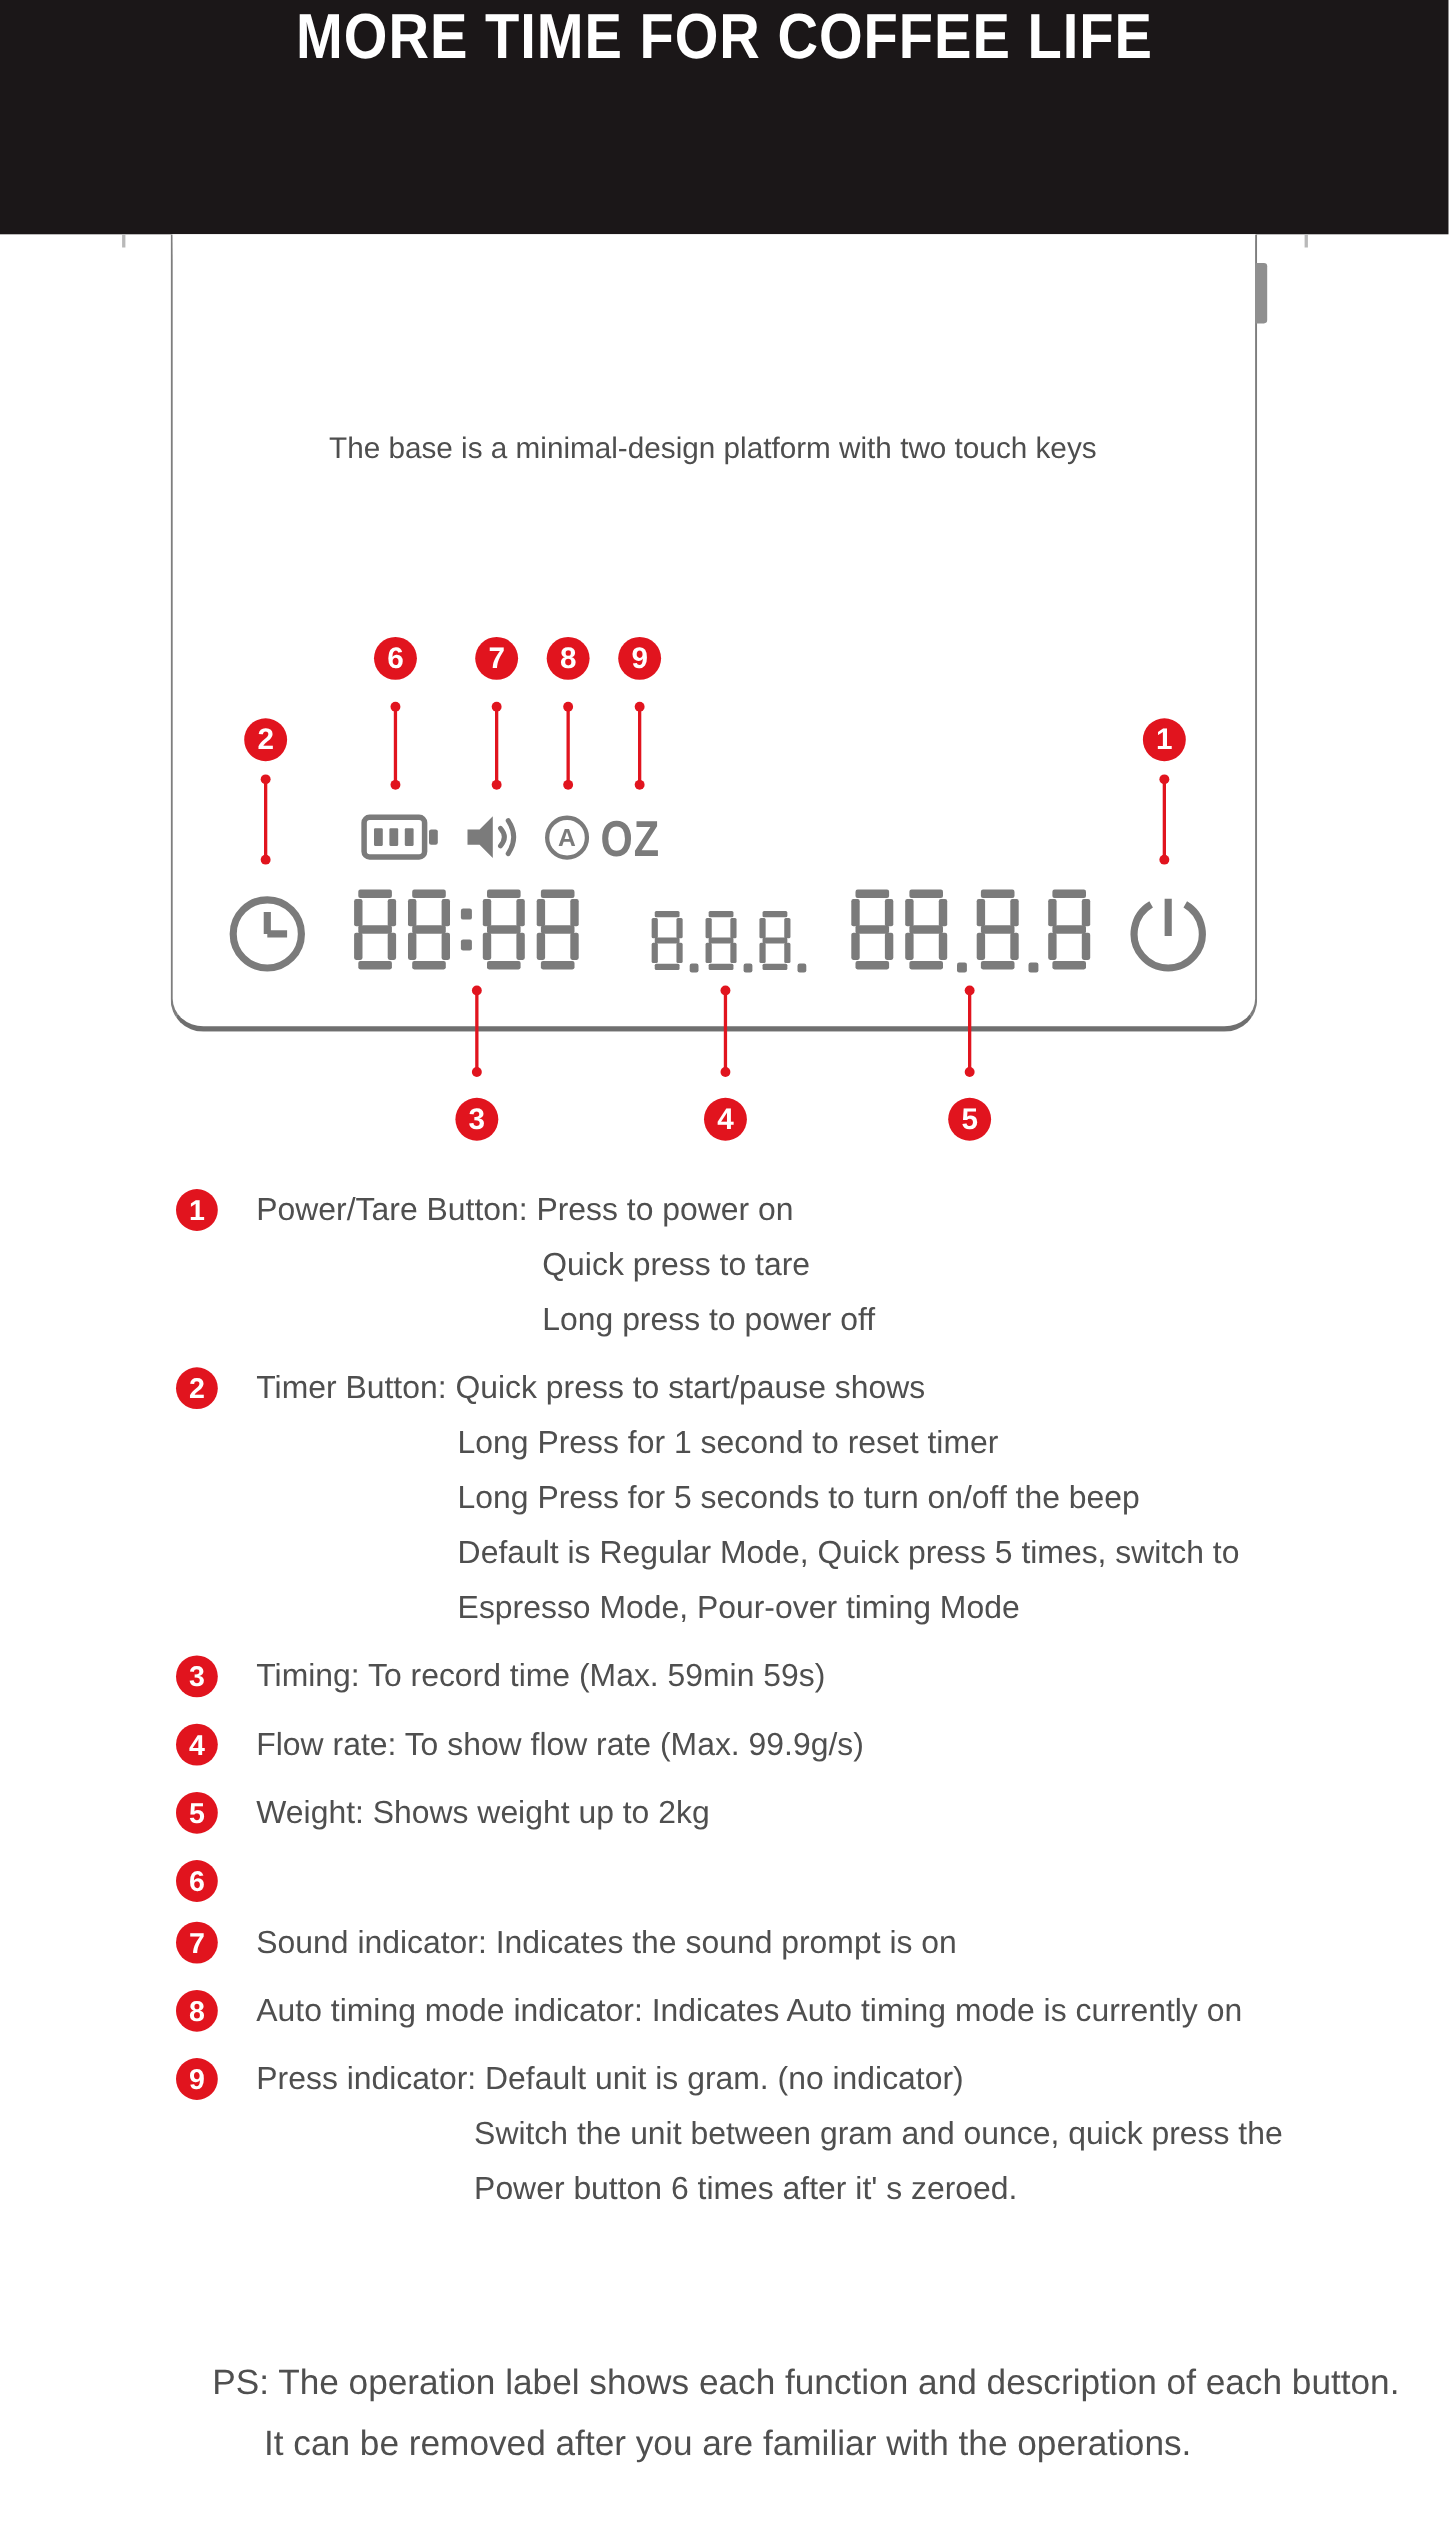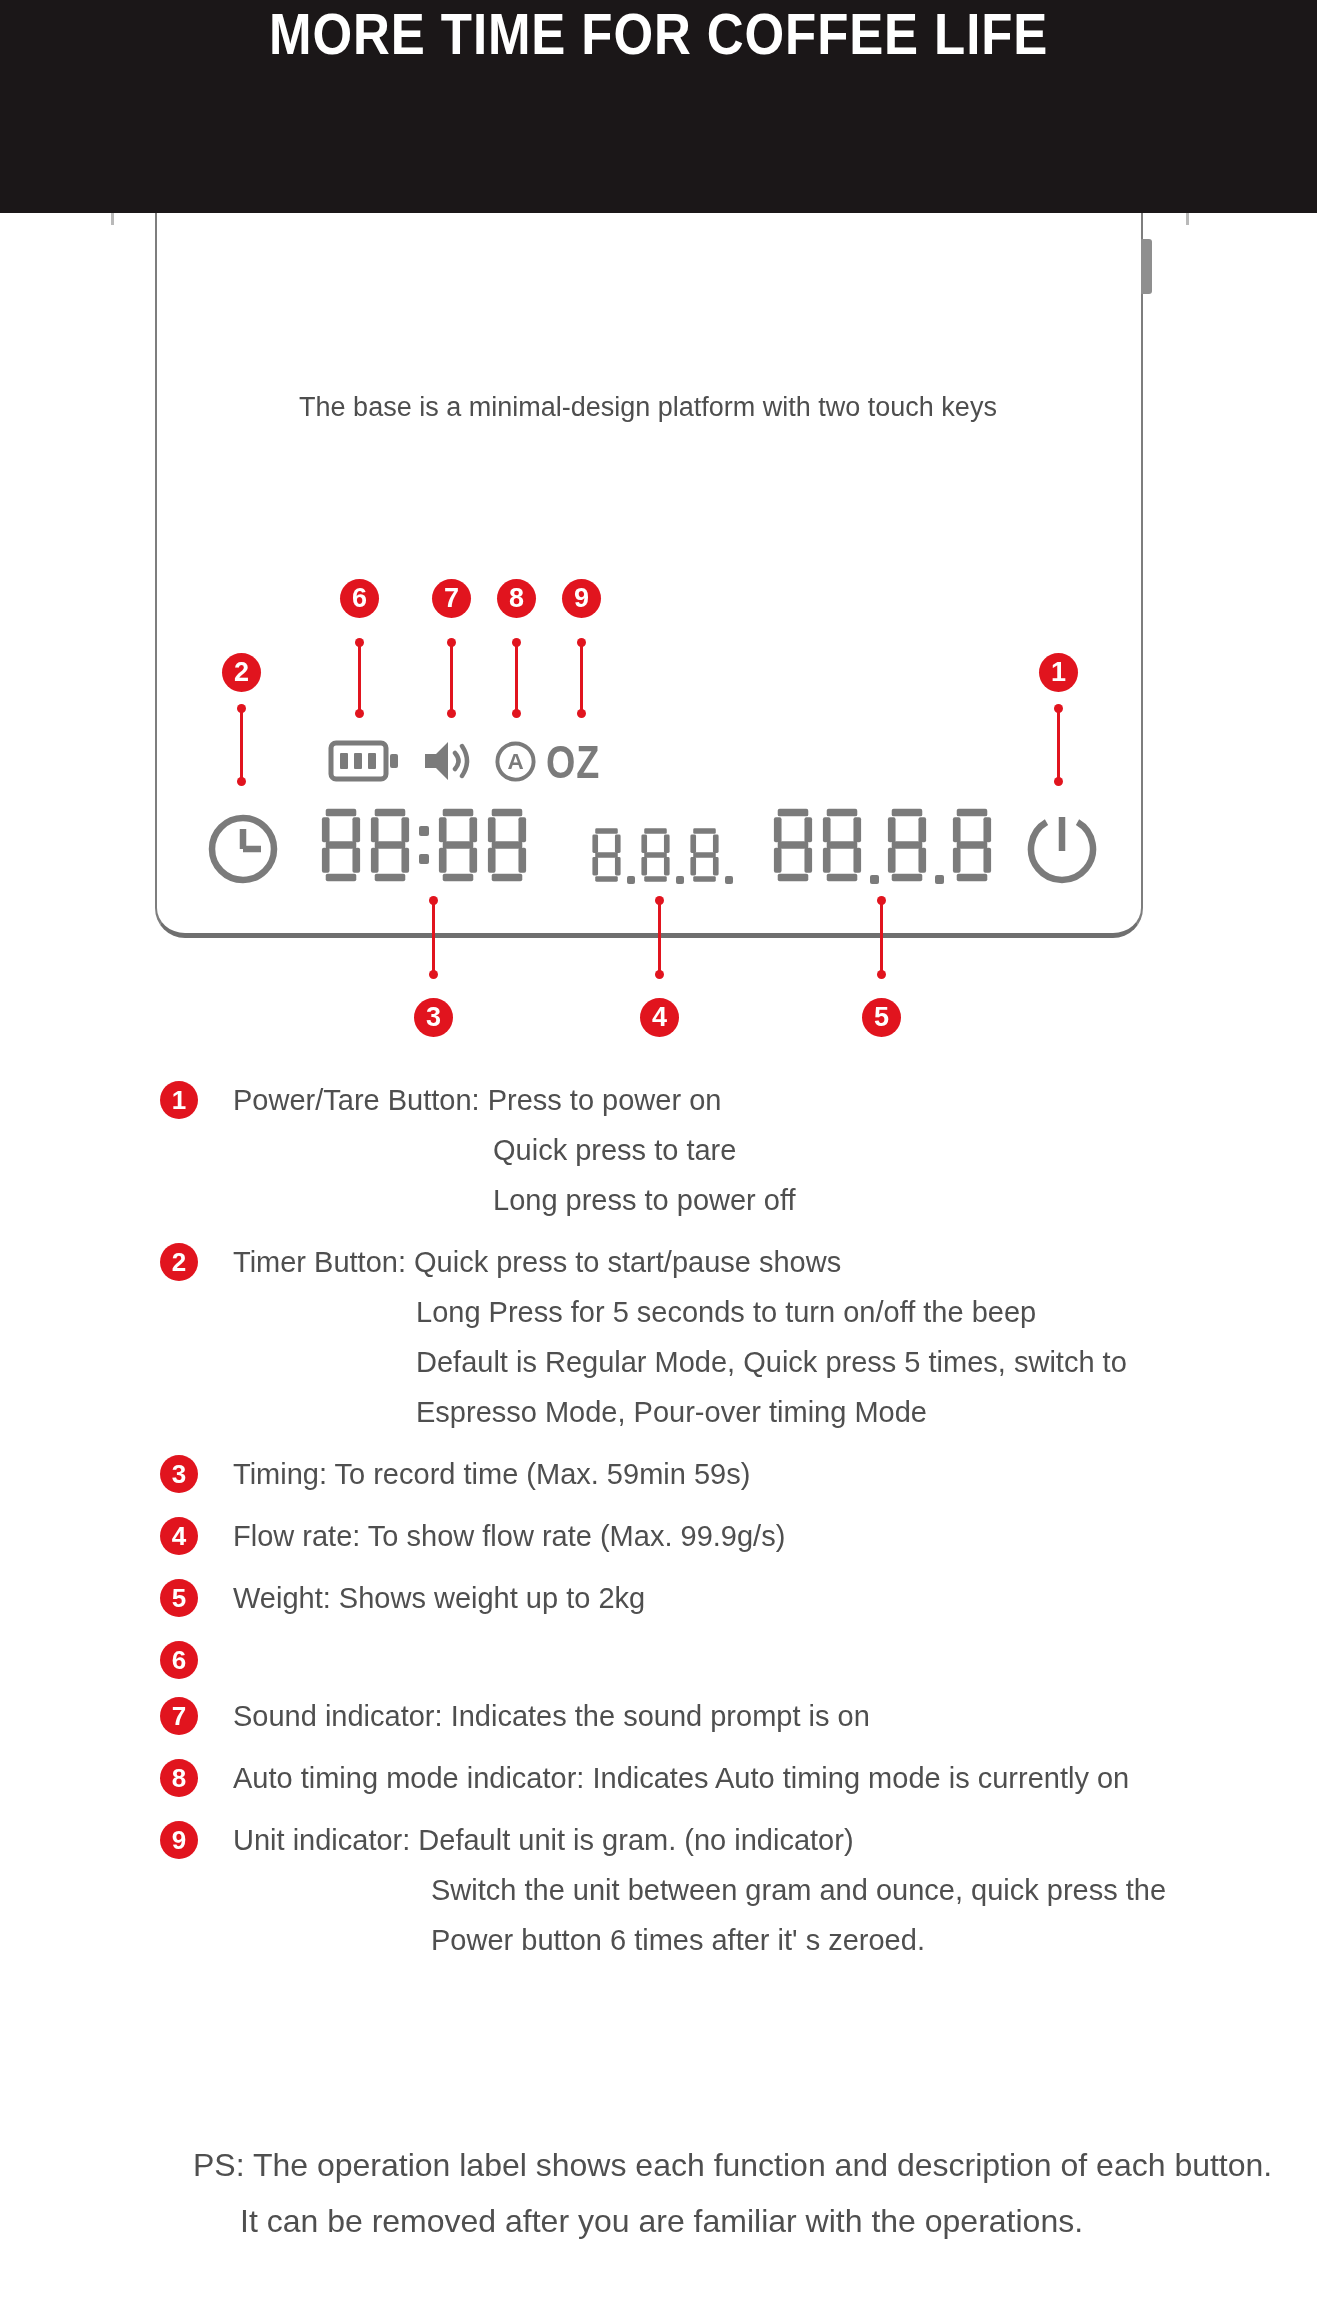--- a/index.html
+++ b/index.html
@@ -266,20 +266,21 @@
       <div class="lines">
         <div class="line first">Power/Tare Button: Press to power on</div>
         <div class="line cont">Quick press to tare</div>
         <div class="line cont">Long press to power off</div>
       </div>
     </div>
     <div class="legend-item">
       <div class="badge">2</div>
       <div class="lines">
         <div class="line first">Timer Button: Quick press to start/pause shows</div>
+        <div class="line cont">Long Press for 1 second to reset timer</div>
         <div class="line cont">Long Press for 5 seconds to turn on/off the beep</div>
         <div class="line cont">Default is Regular Mode, Quick press 5 times, switch to</div>
         <div class="line cont">Espresso Mode, Pour-over timing Mode</div>
       </div>
     </div>
     <div class="legend-item">
       <div class="badge">3</div>
       <div class="lines">
         <div class="line first">Timing: To record time (Max. 59min 59s)</div>
       </div>
@@ -307,21 +308,21 @@
     </div>
     <div class="legend-item">
       <div class="badge">8</div>
       <div class="lines">
         <div class="line first">Auto timing mode indicator: Indicates Auto timing mode is currently on</div>
       </div>
     </div>
     <div class="legend-item">
       <div class="badge">9</div>
       <div class="lines">
-        <div class="line first">Unit indicator: Default unit is gram. (no indicator)</div>
+        <div class="line first">Press indicator: Default unit is gram. (no indicator)</div>
         <div class="line cont">Switch the unit between gram and ounce, quick press the</div>
         <div class="line cont">Power button 6 times after it' s zeroed.</div>
       </div>
     </div>
   </div>
 
 <div id="ps">
   <div class="l1">PS: The operation label shows each function and description of each button.</div>
   <div class="l2">It can be removed after you are familiar with the operations.</div>
 </div>

